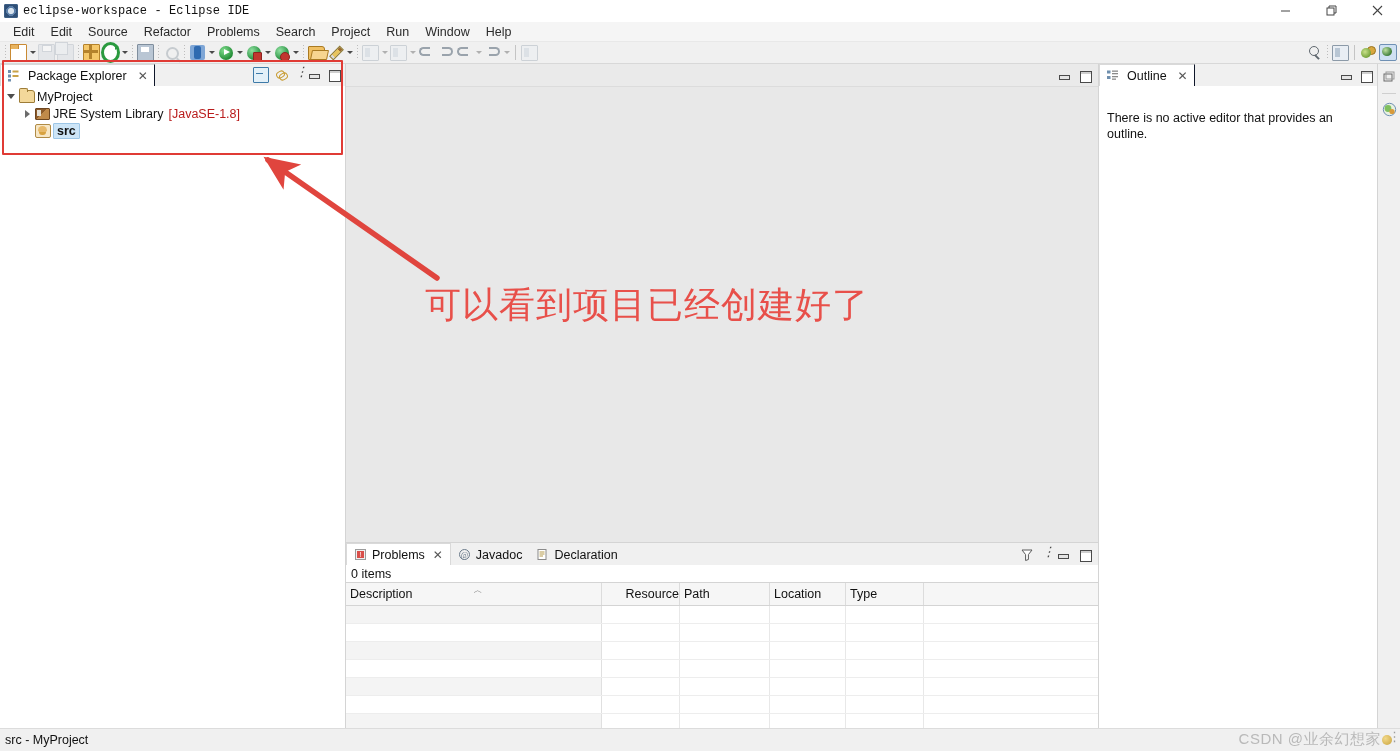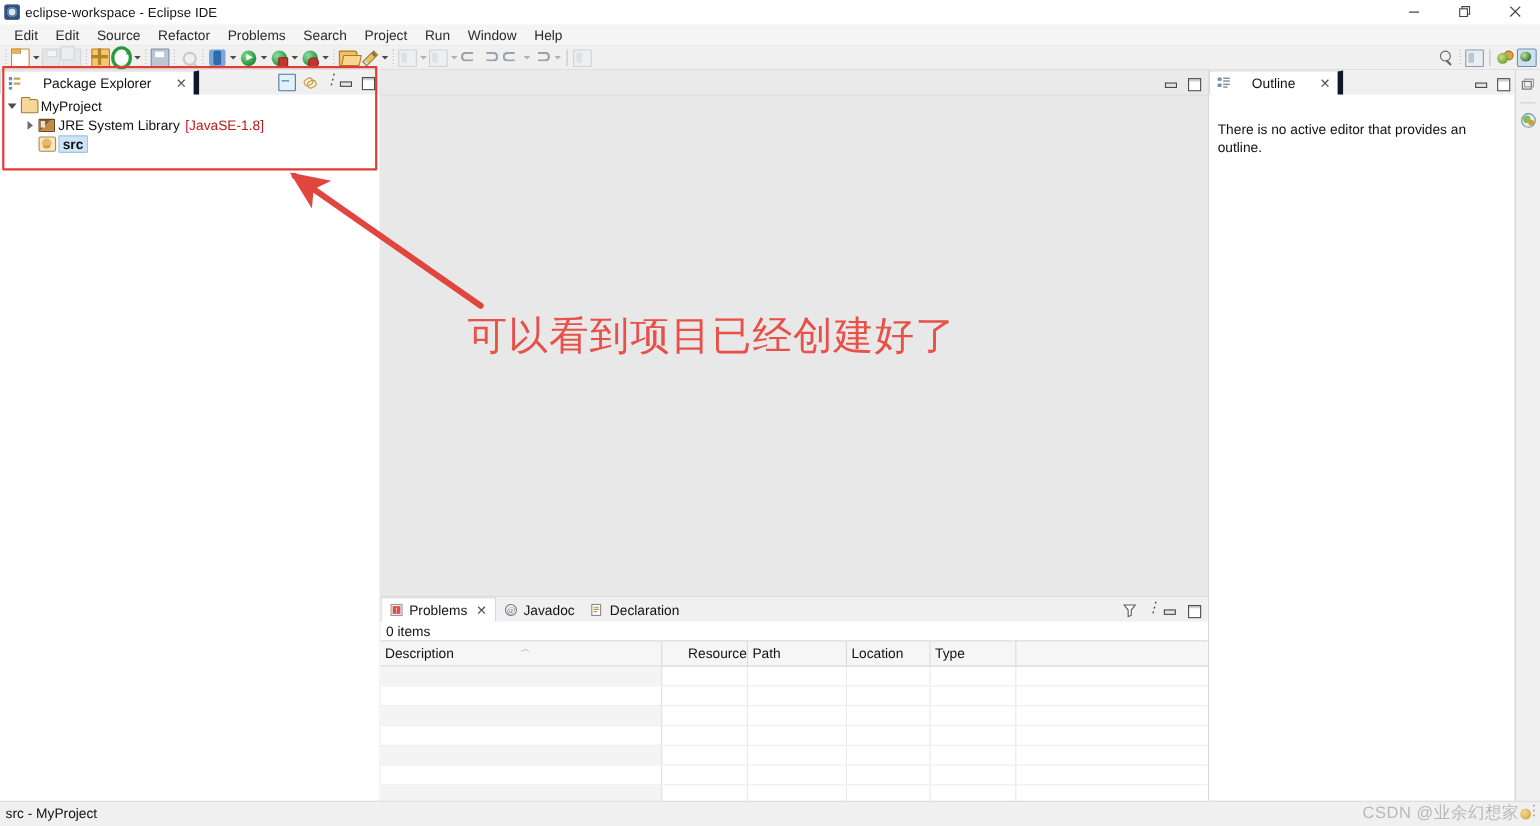--- a/index.html
+++ b/index.html
@@ -11,21 +11,21 @@
     color:#1a1a1a;
     overflow:hidden;
     position:relative;
     -webkit-font-smoothing:antialiased;
   }
   .app{position:absolute;inset:0;display:flex;flex-direction:column;}
 
   
   .titlebar{
     height:21px;background:#ffffff;display:flex;align-items:center;
-    border-bottom:1px solid #ffffff;flex:0 0 21px;position:relative;
+    border-bottom:1px solid #ffffff;flex:0 0 21px;position:relative;font-family:Liberation Mono, monospace;
   }
   .title-ico{
     width:14px;height:14px;margin-left:4px;margin-right:5px;flex:0 0 14px;
     border-radius:2px;position:relative;
     background:radial-gradient(circle at 50% 50%, #e8eef5 0 28%, #5a7ea8 30% 48%, #2f4f76 50% 100%);
     box-shadow:inset 0 0 0 1px #3c5e85;
   }
   .title-ico:after{
     content:"";position:absolute;left:4px;top:4px;width:6px;height:6px;border-radius:50%;
     background:#d9e4ef;
@@ -123,22 +123,22 @@
 
   
   .body{flex:1 1 auto;display:flex;min-height:0;background:#f0f0f0;position:relative;}
 
   
   .left-col{width:345px;flex:0 0 345px;display:flex;flex-direction:column;background:#fff;
             border-right:1px solid #d4d4d4;position:relative;}
   .view-tabrow{height:22px;flex:0 0 22px;display:flex;align-items:flex-end;position:relative;
                background:#f0f0f0;}
   .view-tab{height:21px;display:flex;align-items:center;padding:0 6px 0 6px;background:#fff;
-            border-top:1px solid #d9d9d9;border-left:1px solid #d9d9d9;border-right:5px solid #0f172a;
-            font-size:12.5px;color:#111;gap:19px;}
+            border-top:1px solid #d9d9d9;border-left:1px solid #d9d9d9;border-right:1px solid #0f172a;
+            font-size:12.5px;color:#111;gap:8px;}
   .view-tab .tab-title{white-space:nowrap;}
   .tab-x{color:#555;font-size:12px;padding-left:3px;line-height:10px;}
   .view-tools{position:absolute;right:4px;bottom:3px;display:flex;align-items:center;gap:6px;}
   .vt{width:14px;height:14px;position:relative;display:block;}
   .vt-collapse{border:1.4px solid #3e7aa8;background:#e3f0f8;border-radius:1px;}
   .vt-collapse:after{content:"";position:absolute;left:2px;top:5px;width:7px;height:1.4px;background:#3e7aa8;}
   .vt-link{}
   .vt-link:after{content:"";position:absolute;left:1px;top:3px;width:7px;height:5px;
       border:1.6px solid #c79a2e;border-radius:4px;transform:rotate(-30deg);}
   .vt-link:before{content:"";position:absolute;right:1px;bottom:2px;width:7px;height:5px;

